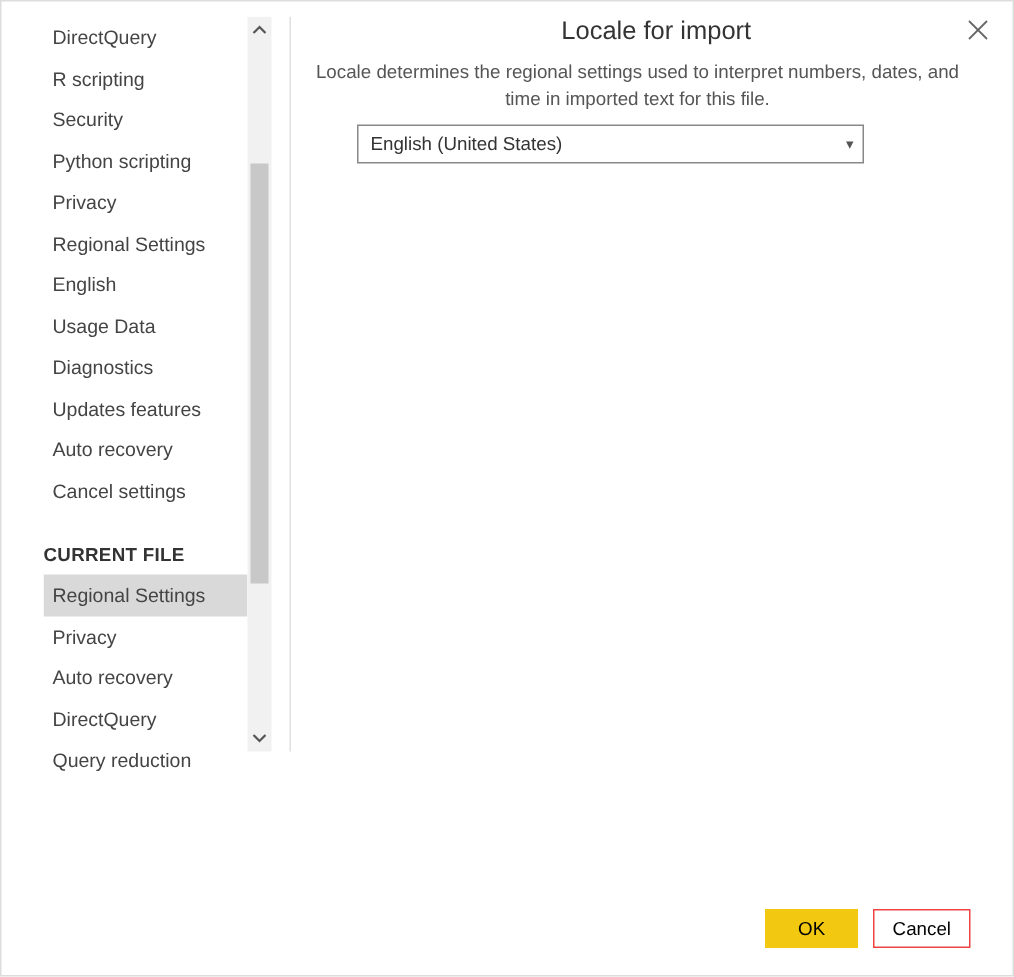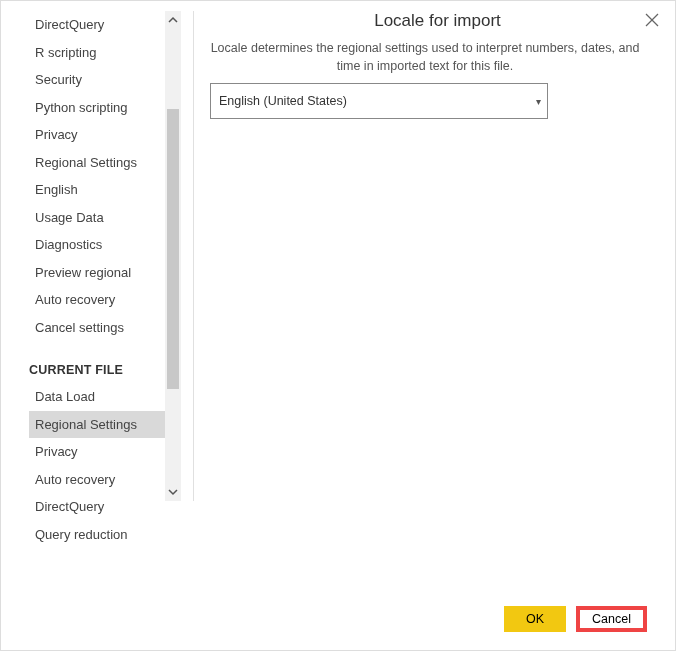--- a/index.html
+++ b/index.html
@@ -126,46 +126,47 @@
     }
     .content-desc {
       font-size: 12.5px;
       color: #555;
       line-height: 1.45;
       margin-bottom: 8px;
       max-width: 430px;
     }
     .dropdown {
       width: 338px;
-      height: 36px;
+      height: 26px;
       border: 1px solid #888;
       display: flex;
       align-items: center;
       justify-content: space-between;
       padding: 0 6px 0 8px;
       font-size: 12.5px;
       color: #333;
       cursor: pointer;
       background: #fff;
+      margin-left: 28px;
     }
     .dropdown-caret {
       font-size: 10px;
       color: #555;
     }
     .footer {
       display: flex;
       justify-content: flex-end;
       padding: 16px 18px 18px 0;
       gap: 10px;
     }
     .btn {
       min-width: 62px;
       height: 26px;
       font-size: 12.5px;
-      border: 4px solid #ef4444;
+      border: 1px solid #ef4444;
       background: #fff;
       cursor: pointer;
       display: flex;
       align-items: center;
       justify-content: center;
       padding: 0 12px;
     }
     .btn-primary {
       background: #f2c811;
       border-color: #f2c811;
@@ -191,27 +192,26 @@
       <div class="sidebar">
         <div class="sidebar-item">DirectQuery</div>
         <div class="sidebar-item">R scripting</div>
         <div class="sidebar-item">Security</div>
         <div class="sidebar-item">Python scripting</div>
         <div class="sidebar-item">Privacy</div>
         <div class="sidebar-item">Regional Settings</div>
         <div class="sidebar-item">English</div>
         <div class="sidebar-item">Usage Data</div>
         <div class="sidebar-item">Diagnostics</div>
-        <div class="sidebar-item">Preview regional</div>
+        <div class="sidebar-item">Updates features</div>
         <div class="sidebar-item">Auto recovery</div>
         <div class="sidebar-item">Cancel settings</div>
 
         <div class="section-header">CURRENT FILE</div>
 
-        <div class="sidebar-item">Data Load</div>
         <div class="sidebar-item selected">Regional Settings</div>
         <div class="sidebar-item">Privacy</div>
         <div class="sidebar-item">Auto recovery</div>
         <div class="sidebar-item">DirectQuery</div>
         <div class="sidebar-item">Query reduction</div>
 
       </div>
 
       <div class="scrollbar">
         <div class="scroll-arrow">

